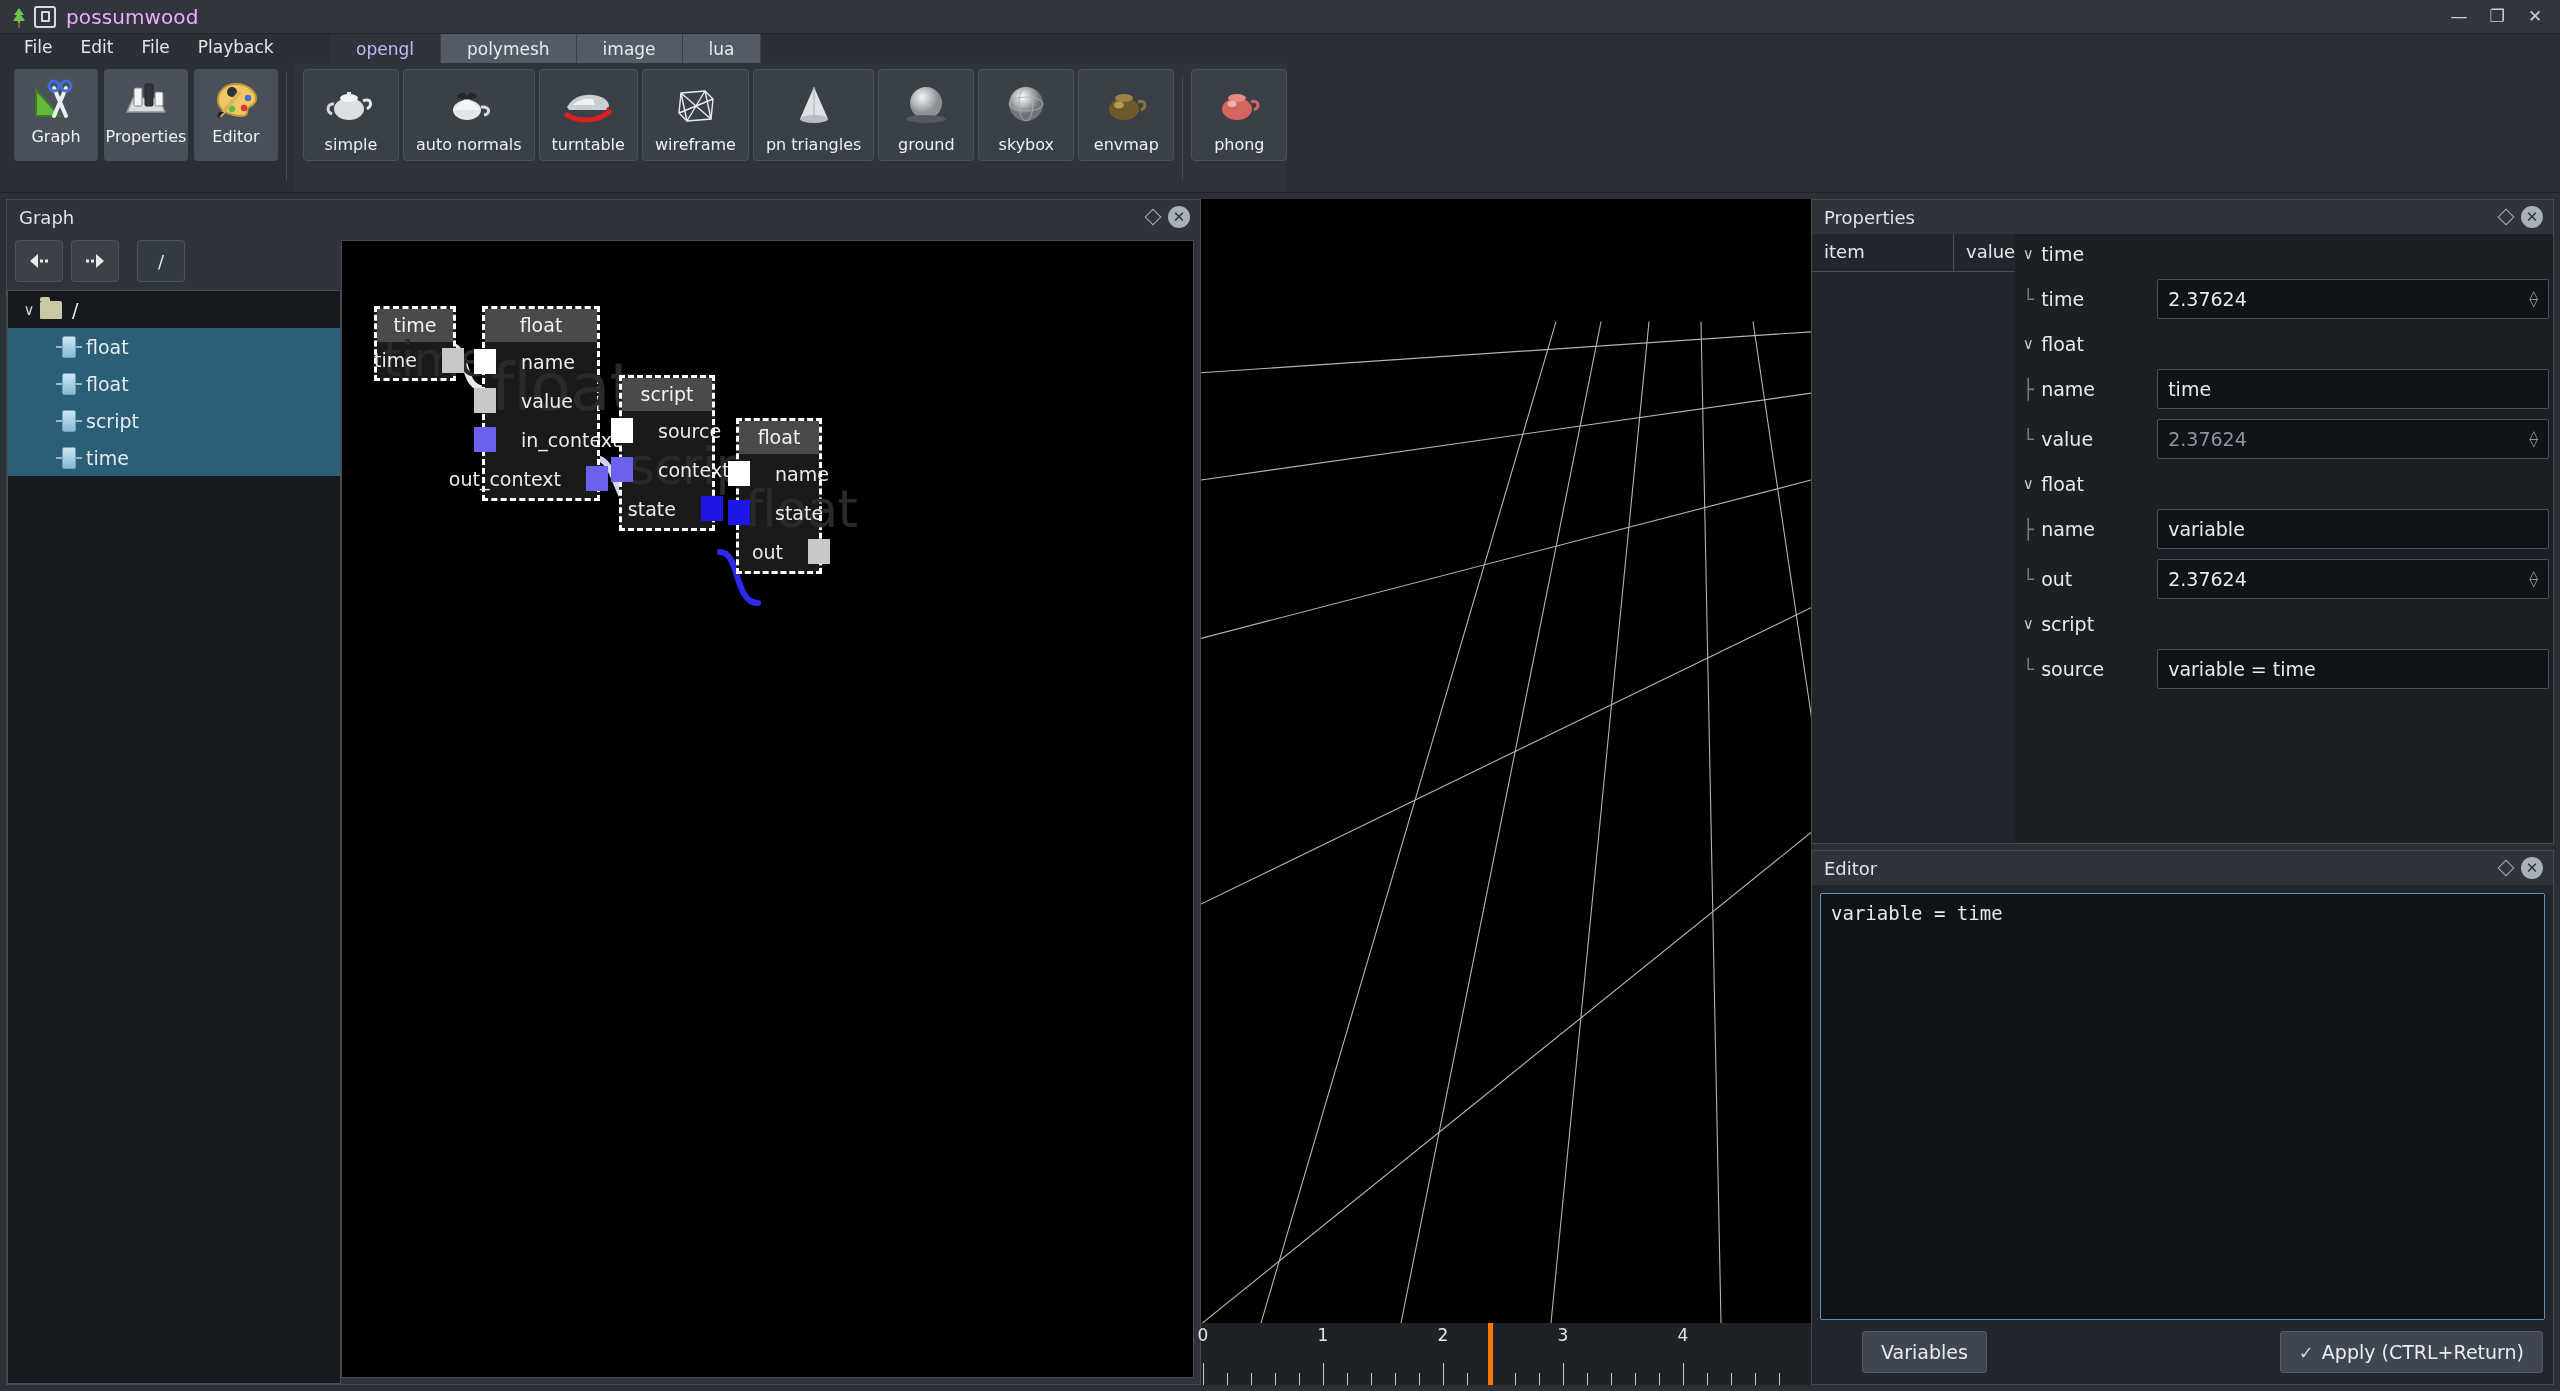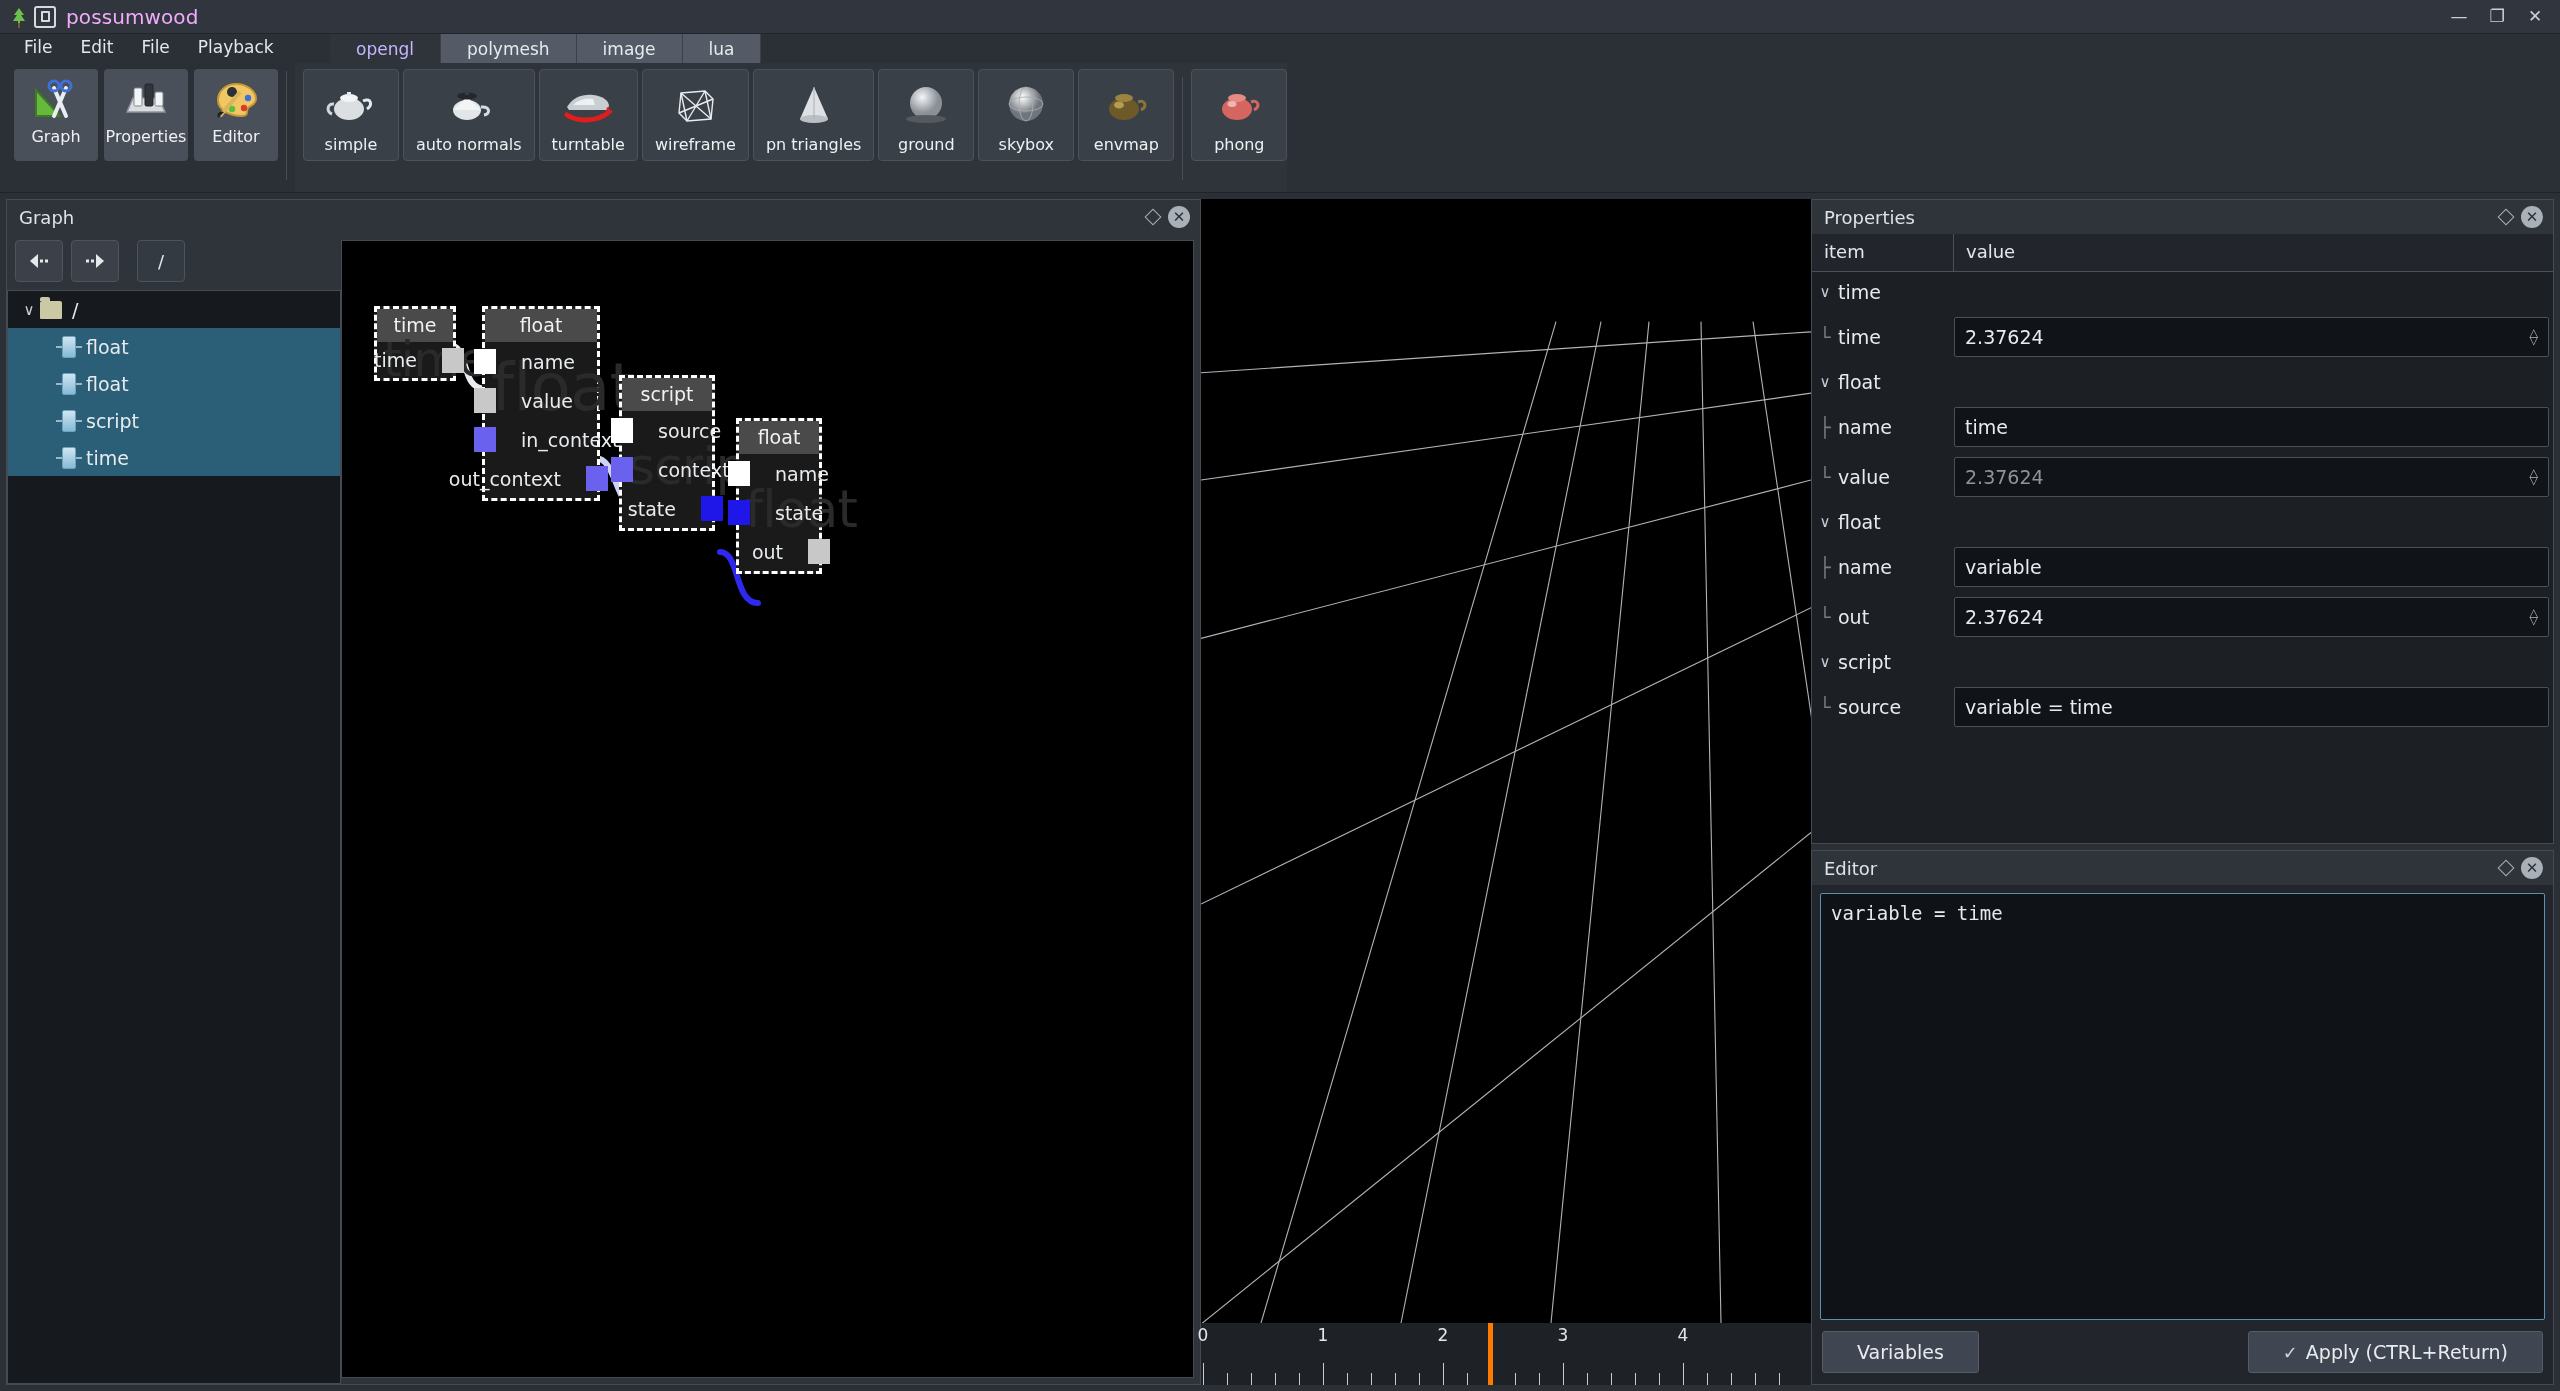--- a/index.html
+++ b/index.html
@@ -145,21 +145,21 @@
   .tl-ticks { position:absolute; inset:0; }
   .tl-num { position:absolute; top: 2px; font-size:17px; color:#e3e7ea; transform: translateX(-50%); }
   .tl-tick { position:absolute; bottom:0; width:1px; background:#c8ccd1; }
   .tl-playhead { position:absolute; top:0; bottom:0; width:5px; background:#ff7b00; }
 
   
   .right-col { flex:1; display:flex; flex-direction:column; min-width:0; margin: 6px 6px 6px 0; gap: 0; }
   .props-dock { flex: 0 0 645px; display:flex; flex-direction:column; min-height:0; }
   .editor-dock { flex:1; display:flex; flex-direction:column; min-height:0; margin-top: 6px; }
 
-  .prop-table { flex:1; display:flex; flex-direction:column; background:#22262c; overflow:hidden; }
+  .prop-table { flex:1; display:flex; flex-direction:row; background:#22262c; overflow:hidden; }
   .prop-head { display:flex; height: 38px; border-bottom:1px solid #4a505a; flex:0 0 38px; }
   .prop-head .c1 { width: 142px; flex:0 0 142px; padding: 7px 0 0 12px; font-size:18px; color:#e3e7ea; border-right:1px solid #4a505a; }
   .prop-head .c2 { flex:1; padding: 7px 0 0 12px; font-size:18px; color:#e3e7ea; }
   .prop-body { flex:1; background:#1c1f24; overflow:hidden; }
   .prow { display:flex; align-items:center; min-height: 50px; }
   .prow.group { min-height: 40px; }
   .pname { width: 142px; flex: 0 0 142px; display:flex; align-items:center; font-size:19px; color:#e8ebee; }
   .pname .tw { width: 26px; text-align:center; color:#c6ccd2; font-size:15px; }
   .pname .branch { width: 26px; text-align:center; color:#767d85; font-size:19px; }
   .pval { flex:1; padding-right: 4px; }
@@ -173,21 +173,21 @@
 
   .editor-body { flex:1; background:#22262c; padding: 8px; display:flex; flex-direction:column; min-height:0; }
   .code {
     flex:1; background:#0f1216; border:1px solid #5b91b5; border-radius:2px; padding: 8px 10px;
     font-family: "DejaVu Sans Mono", "Liberation Mono", monospace; font-size: 19px; color:#e6e9ec;
     min-height:0; overflow:hidden; white-space:pre;
   }
   .editor-foot { flex: 0 0 56px; display:flex; align-items:center; justify-content:space-between; padding: 8px 2px 0 2px; }
   .btn {
     background:#3f4651; border:1px solid #555c67; border-radius:3px; color:#e9ecef;
-    font-size:19px; padding: 9px 34px; display:flex; align-items:center; gap:8px;
+    font-size:19px; padding: 9px 18px; display:flex; align-items:center; gap:8px;margin-left:40px;
   }
   .check { color:#cfd5da; font-size:18px; }
 </style>
 </head>
 <body>
 
 <div class="app">
 
   <div class="titlebar">
     <div class="tb-logo">

